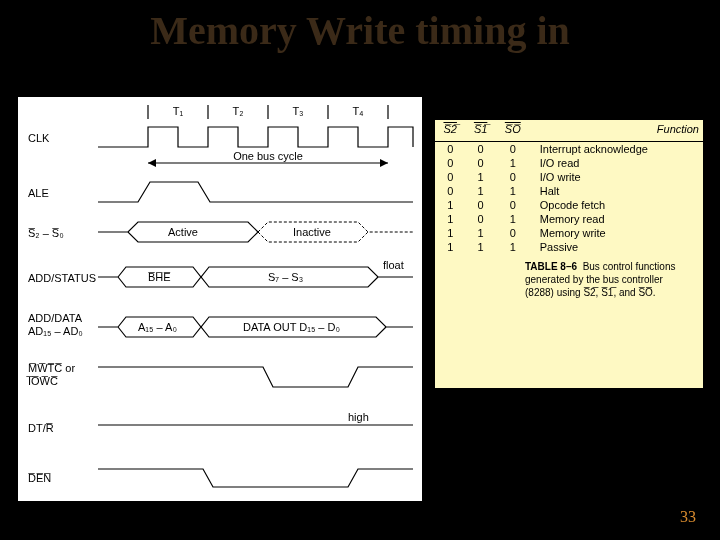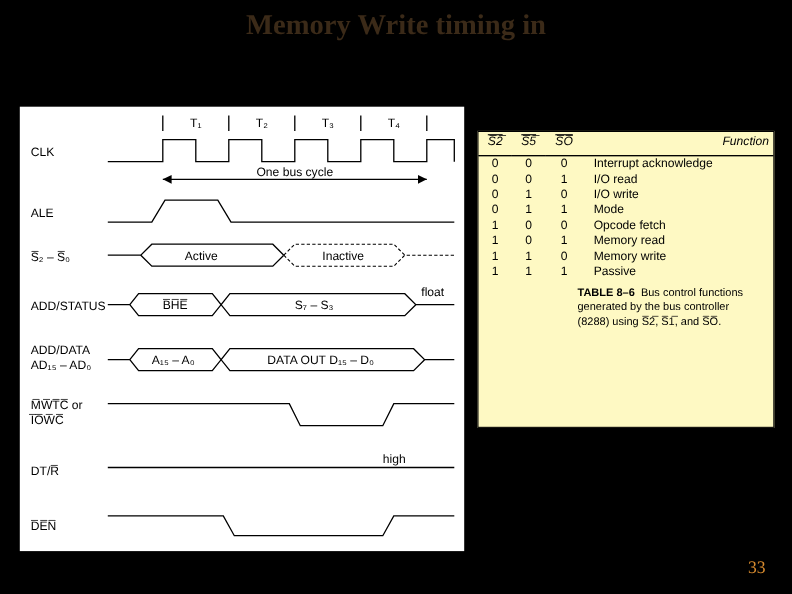--- a/index.html
+++ b/index.html
@@ -8,21 +8,21 @@
     height: 540px;
     background: #000;
     font-family: "Times New Roman", serif;
     color: #fff;
     position: relative;
     overflow: hidden;
   }
   .title {
     text-align: center;
     font-weight: bold;
-    font-size: 26px;
+    font-size: 40px;
     color: #000;
     -webkit-text-stroke: 1px #a86a2c;
     text-shadow: 0 0 1px #a86a2c;
     padding-top: 8px;
     line-height: 1.15;
   }
   
   .title span { color: #3b2a18; -webkit-text-stroke:0; text-shadow:none; }
 
   .content {
@@ -169,21 +169,21 @@
       <text class="lbl" x="10" y="385">D̅E̅N̅</text>
       <path class="thin" d="M80 372 H185 L195 390 H330 L340 372 H395"></path>
     </svg>
   </div>
 
   <div class="table-panel">
     <table class="tbl">
       <thead>
         <tr>
           <th><span class="bar">S̅2̅</span></th>
-          <th><span class="bar">S̅5̅</span></th>
+          <th><span class="bar">S̅1̅</span></th>
           <th><span class="bar">S̅O̅</span></th>
           <th class="fn">Function</th>
         </tr>
       </thead>
       <tbody id="tbody">
           <tr>
             <td>0</td>
             <td>0</td>
             <td>0</td>
             <td class="fn">Interrupt acknowledge</td>
@@ -197,21 +197,21 @@
           <tr>
             <td>0</td>
             <td>1</td>
             <td>0</td>
             <td class="fn">I/O write</td>
           </tr>
           <tr>
             <td>0</td>
             <td>1</td>
             <td>1</td>
-            <td class="fn">Mode</td>
+            <td class="fn">Halt</td>
           </tr>
           <tr>
             <td>1</td>
             <td>0</td>
             <td>0</td>
             <td class="fn">Opcode fetch</td>
           </tr>
           <tr>
             <td>1</td>
             <td>0</td>

